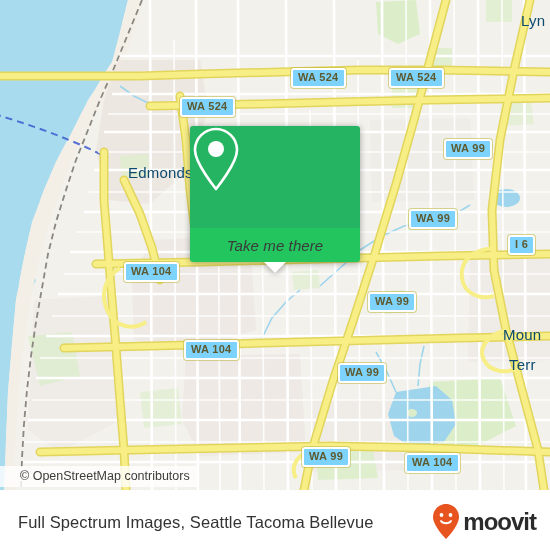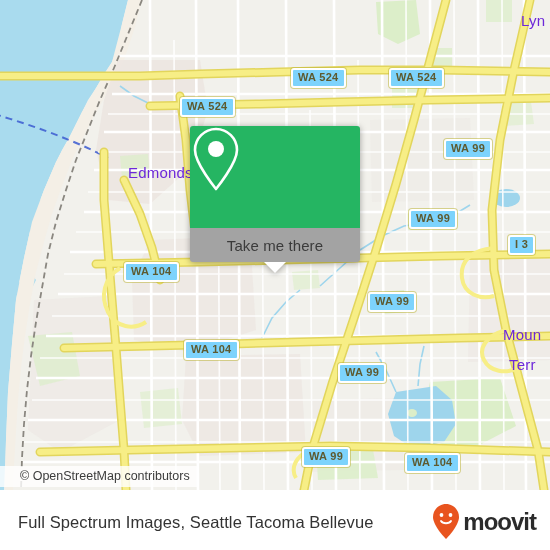--- a/index.html
+++ b/index.html
@@ -19,21 +19,21 @@
   }
   #map svg { position:absolute; left:0; top:0; }
 
   .mlabel {
     position:absolute;
     font-family:"Liberation Sans", sans-serif;
     color:#66635e;
     white-space:nowrap;
     pointer-events:none;
   }
-  .city-label { font-size:15px; color:#6d28d9; letter-spacing:.2px; }
+  .city-label { font-size:15px; color:#0c4a6e; letter-spacing:.2px; }
 
   .shield {
     position:absolute;
     background:#7dd3fc;
     border:2px solid #ffffff;
     border-radius:3px;
     color:#5d5a30;
     font-size:11px;
     font-weight:bold;
     padding:1px 5px 2px 5px;
@@ -61,23 +61,24 @@
     filter:drop-shadow(0 1px 3px rgba(0,0,0,.35));
   }
   #popup-head {
     height:102px;
     background:#25b562;
     border-radius:3px 3px 0 0;
     display:flex; align-items:center; justify-content:center;
   }
   #popup-foot {
     height:34px;
-    background:#a3a3a3;
+    background:#22c55e;
     display:flex; align-items:center; justify-content:center;
     border-radius:0 0 3px 3px;
+    font-style:italic;
   }
   #popup-foot span {
     font-size:15px; color:#3b3b3b; letter-spacing:.1px;
   }
   #popup-tail {
     position:absolute; left:50%; top:136px;
     margin-left:-11px;
     width:0; height:0;
     border-left:11px solid transparent;
     border-right:11px solid transparent;
@@ -248,21 +249,21 @@
     <div class="mlabel city-label" style="left:128px; top:164px;">Edmonds</div>
     <div class="mlabel city-label" style="left:521px; top:12px;">Lyn</div>
     <div class="mlabel city-label" style="left:503px; top:326px;">Moun</div>
     <div class="mlabel city-label" style="left:509px; top:356px;">Terr</div>
 
     <div class="shield" style="left:291px; top:68px;">WA 524</div>
     <div class="shield" style="left:389px; top:68px;">WA 524</div>
     <div class="shield" style="left:180px; top:97px;">WA 524</div>
     <div class="shield" style="left:444px; top:139px;">WA 99</div>
     <div class="shield" style="left:409px; top:209px;">WA 99</div>
-    <div class="shield" style="left:508px; top:235px;">I 3</div>
+    <div class="shield" style="left:508px; top:235px;">I 6</div>
     <div class="shield" style="left:124px; top:262px;">WA 104</div>
     <div class="shield" style="left:368px; top:292px;">WA 99</div>
     <div class="shield" style="left:184px; top:340px;">WA 104</div>
     <div class="shield" style="left:338px; top:363px;">WA 99</div>
     <div class="shield" style="left:302px; top:447px;">WA 99</div>
     <div class="shield" style="left:405px; top:453px;">WA 104</div>
 
     <div id="attribution">© OpenStreetMap contributors</div>
 
     <div id="popup">

